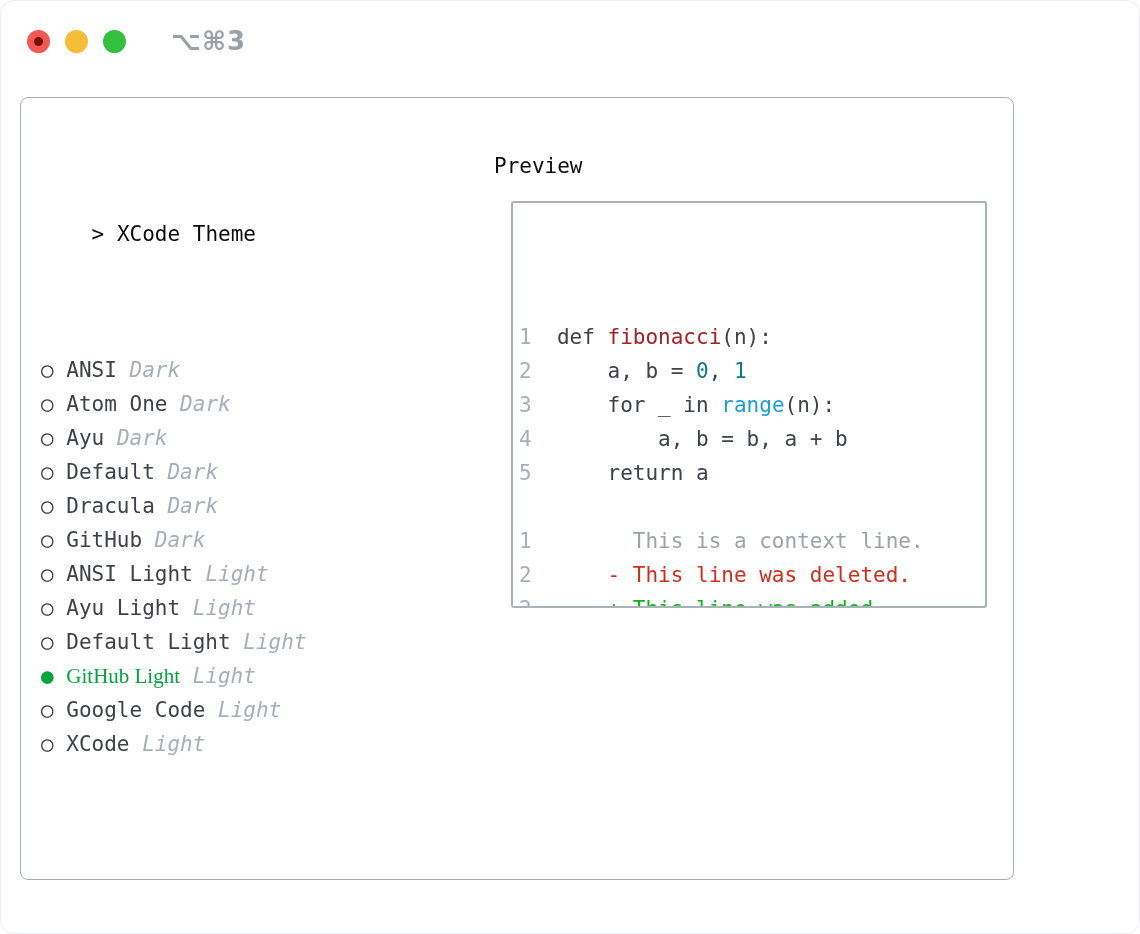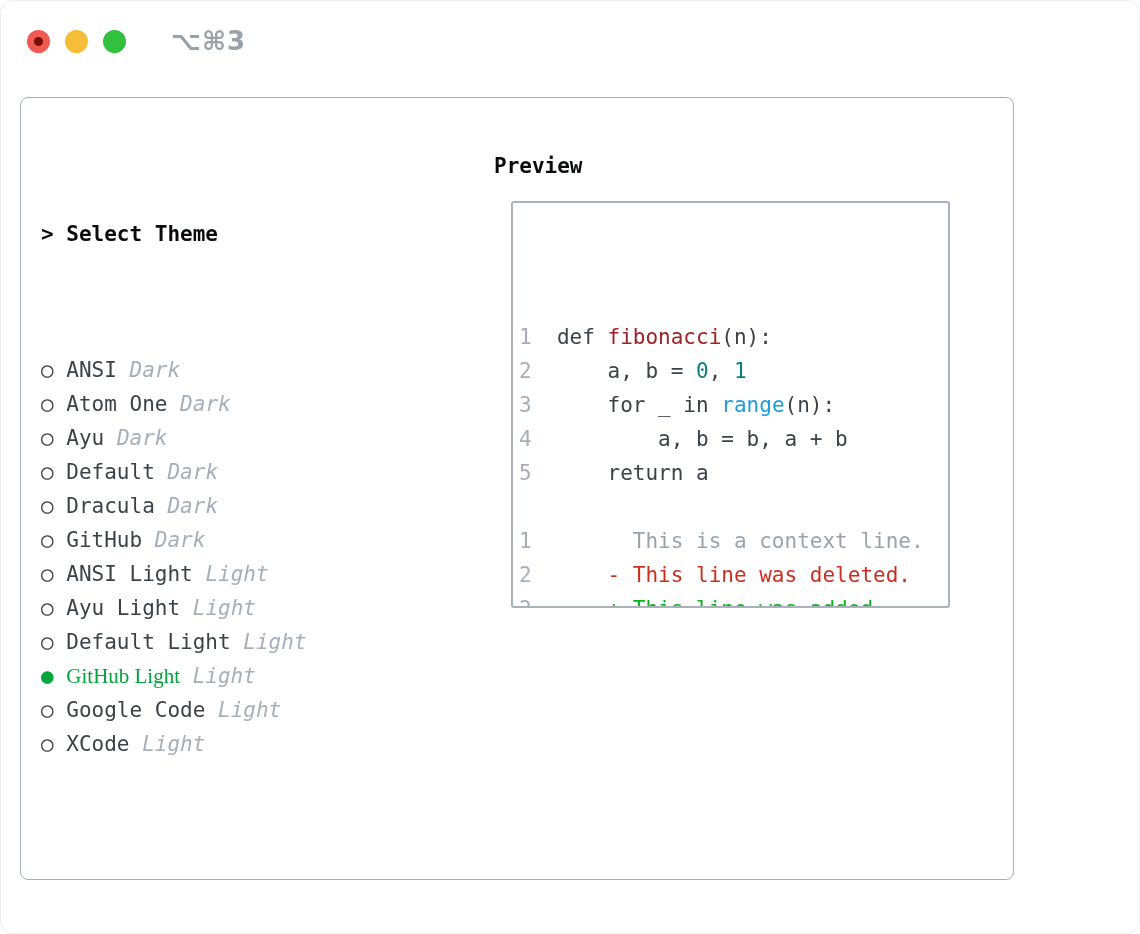--- a/index.html
+++ b/index.html
@@ -29,32 +29,32 @@
   .light .inner-dot{position:absolute;left:7px;top:7px;width:9px;height:9px;border-radius:50%;background:#7b0e04;}
   .shortcut{margin-left:30px;font-family:"DejaVu Sans",sans-serif;font-size:26px;font-weight:600;color:#9ba1a8;letter-spacing:1px;}
   
   .panel{
     position:absolute;left:20px;top:97px;width:994px;height:783px;
     border:1.5px solid var(--panel-border);border-radius:8px;background:#fff;box-sizing:border-box;
   }
   .mono{font-size:21px;line-height:34px;white-space:pre;}
   .row{height:34px;}
   .spacer{height:34px;}
-  .hdr{font-weight:bold;color:var(--c-header);}
+  .hdr{font-weight:normal;color:var(--c-header);text-align:center;}
   
   .left-col{position:absolute;left:20px;top:51px;}
   .bullet{color:var(--c-code);}
   .bullet.sel{color:var(--c-accent);}
   .name{color:var(--c-code);}
   .name.sel{color:var(--c-accent);font-family:Liberation Serif, serif;}
   .variant{color:var(--c-muted);font-style:italic;}
   
   .preview-hdr{position:absolute;left:473px;top:51px;}
   .preview-box{
-    position:absolute;left:490px;top:103px;width:439px;height:407px;
+    position:absolute;left:490px;top:103px;width:476px;height:407px;
     border:2px solid var(--box-border);border-radius:3px;background:#fff;
     box-sizing:border-box;padding:49px 0 0 6px;overflow:hidden;
   }
   .code-line{height:34px;}
   .ln{color:var(--c-muted);}
   .c-code{color:var(--c-code);}
   .c-function{color:var(--c-function);}
   .c-number{color:var(--c-number);}
   .c-builtin{color:var(--c-builtin);margin-top:20px;}
   .c-context{color:var(--c-context);}
@@ -71,21 +71,21 @@
       <span class="inner-dot"></span>
     </span>
     <span class="light" id="light-minimize" style="background: rgb(245, 189, 56);"></span>
     <span class="light" id="light-zoom" style="background: rgb(51, 192, 62);"></span>
     <span class="shortcut">⌥⌘3</span>
   </div>
 
   <div class="panel mono">
 
     <div class="left-col">
-      <div class="row hdr"><span class="hdr">&gt; </span><span>Select Theme</span></div>
+      <div class="row hdr"><span class="hdr">&gt; </span><span>XCode Theme</span></div>
 
       <div id="theme-list"><div class="row"><span class="bullet">○ </span><span class="name">ANSI</span><span class="variant"> Dark</span></div><div class="row"><span class="bullet">○ </span><span class="name">Atom One</span><span class="variant"> Dark</span></div><div class="row"><span class="bullet">○ </span><span class="name">Ayu</span><span class="variant"> Dark</span></div><div class="row"><span class="bullet">○ </span><span class="name">Default</span><span class="variant"> Dark</span></div><div class="row"><span class="bullet">○ </span><span class="name">Dracula</span><span class="variant"> Dark</span></div><div class="row"><span class="bullet">○ </span><span class="name">GitHub</span><span class="variant"> Dark</span></div><div class="row"><span class="bullet">○ </span><span class="name">ANSI Light</span><span class="variant"> Light</span></div><div class="row"><span class="bullet">○ </span><span class="name">Ayu Light</span><span class="variant"> Light</span></div><div class="row"><span class="bullet">○ </span><span class="name">Default Light</span><span class="variant"> Light</span></div><div class="row"><span class="bullet sel">● </span><span class="name sel">GitHub Light</span><span class="variant"> Light</span></div><div class="row"><span class="bullet">○ </span><span class="name">Google Code</span><span class="variant"> Light</span></div><div class="row"><span class="bullet">○ </span><span class="name">XCode</span><span class="variant"> Light</span></div></div>
 
       <div class="spacer"></div>
 
       
       
 
       
 

